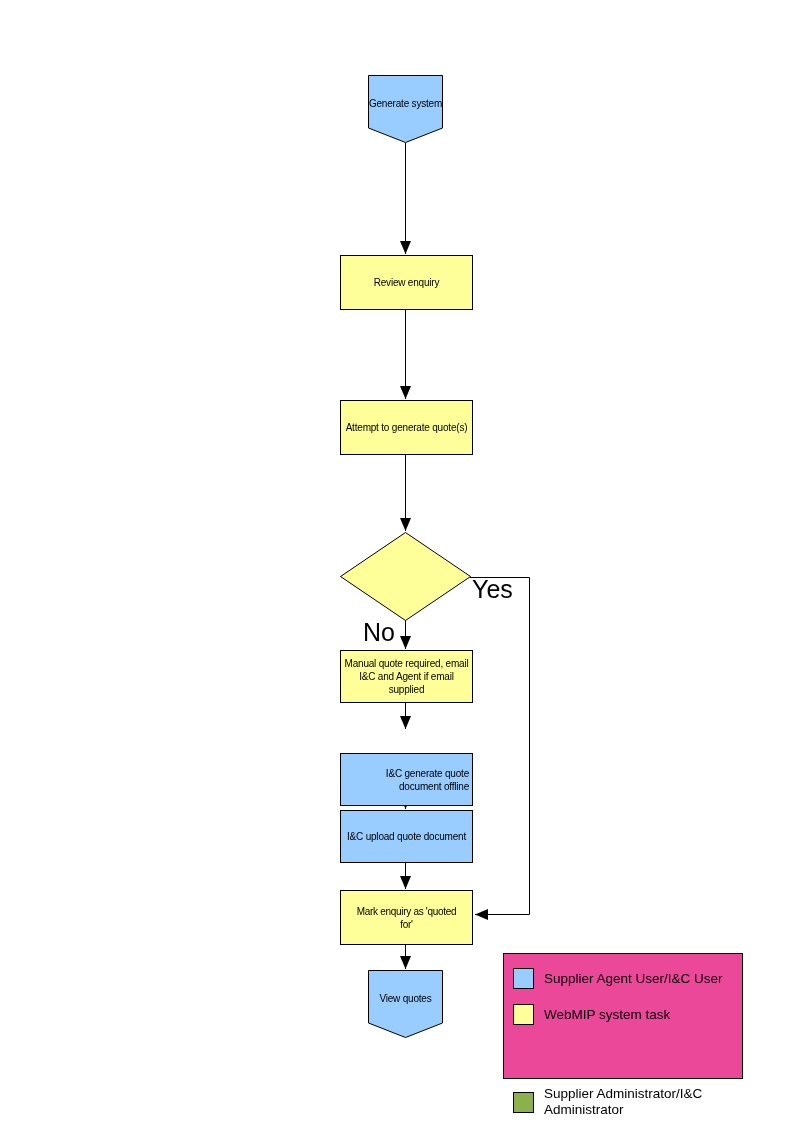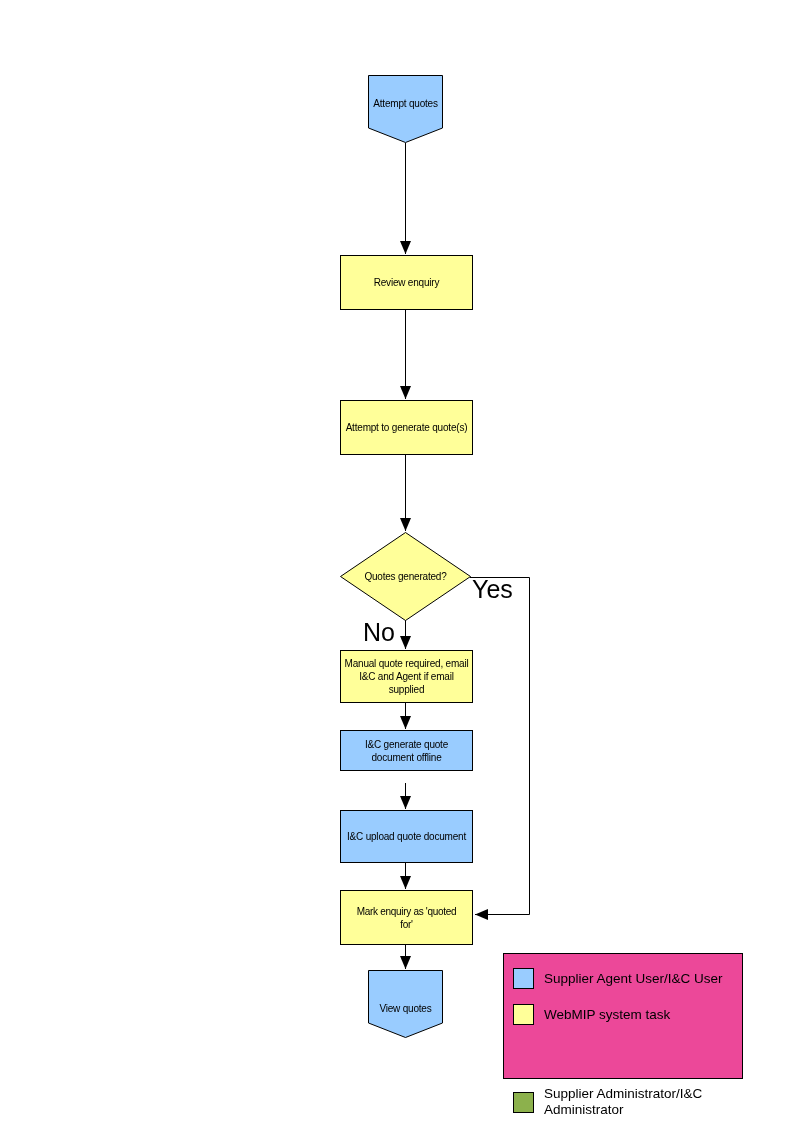--- a/index.html
+++ b/index.html
@@ -105,58 +105,57 @@
     <line x1="405.5" y1="703" x2="405.5" y2="729" stroke="#000" stroke-width="1" marker-end="url(#arrow)"></line>
     <line x1="405.5" y1="783" x2="405.5" y2="809" stroke="#000" stroke-width="1" marker-end="url(#arrow)"></line>
     <line x1="405.5" y1="863" x2="405.5" y2="889" stroke="#000" stroke-width="1" marker-end="url(#arrow)"></line>
     <line x1="405.5" y1="945" x2="405.5" y2="969" stroke="#000" stroke-width="1" marker-end="url(#arrow)"></line>
     <polyline points="470,577.5 529.5,577.5 529.5,914.5 475,914.5" fill="none" stroke="#000" stroke-width="1" marker-end="url(#arrow)"></polyline>
   </svg>
 
   <svg class="abs" style="left:368px; top:75px;" width="75" height="68">
     <polygon points="0.5,0.5 74.5,0.5 74.5,53 37.5,67.5 0.5,53" fill="#99CCFF" stroke="#000000" stroke-width="1"></polygon>
   </svg>
-  <div class="shape-label" style="left:368px; top:75px; width:75px; height:56px;">Attempt quotes</div>
+  <div class="shape-label" style="left:368px; top:75px; width:75px; height:56px;">Generate system</div>
 
   <div class="node-rect fill-yellow" style="left:340px; top:255px; width:133px; height:55px;">
     <span>Review enquiry</span>
   </div>
 
   <div class="node-rect fill-yellow" style="left:340px; top:400px; width:133px; height:55px;">
     <span>Attempt to generate quote(s)</span>
   </div>
 
   <svg class="abs" style="left:340px; top:532px;" width="131" height="89">
     <polygon points="65.5,0.5 130.5,44.5 65.5,88.5 0.5,44.5" fill="#FFFF99" stroke="#000000" stroke-width="1"></polygon>
   </svg>
-  <div class="shape-label" style="left:360px; top:532px; width:91px; height:89px;">Quotes generated?</div>
 
   <div class="branch-label" style="left:472px; top:576px;">Yes</div>
   <div class="branch-label" style="left:363px; top:619px;">No</div>
 
   <div class="node-rect fill-yellow" style="left:340px; top:650px; width:133px; height:53px;">
     <span>Manual quote required, email I&amp;C and Agent if email supplied</span>
   </div>
 
-  <div class="node-rect fill-blue" style="left:340px; top:730px; width:133px; height:41px;">
+  <div class="node-rect fill-blue" style="left:340px; top:753px; width:133px; height:53px;text-align:right;">
     <span>I&amp;C generate quote document offline</span>
   </div>
 
   <div class="node-rect fill-blue" style="left:340px; top:810px; width:133px; height:53px;">
     <span>I&amp;C upload quote document</span>
   </div>
 
   <div class="node-rect fill-yellow" style="left:340px; top:890px; width:133px; height:55px; padding:2px 11px; letter-spacing:-0.3px;">
     <span>Mark enquiry as 'quoted for'</span>
   </div>
 
   <svg class="abs" style="left:368px; top:970px;" width="75" height="68">
     <polygon points="0.5,0.5 74.5,0.5 74.5,53 37.5,67.5 0.5,53" fill="#99CCFF" stroke="#000000" stroke-width="1"></polygon>
   </svg>
-  <div class="shape-label" style="left:368px; top:970px; width:75px; height:56px;margin-top:10px;">View quotes</div>
+  <div class="shape-label" style="left:368px; top:970px; width:75px; height:56px;">View quotes</div>
 
   <div class="legend">
     <div class="legend-item li-1">
       <div class="legend-swatch fill-blue"></div>
       <div class="legend-label">Supplier Agent User/I&amp;C User</div>
     </div>
     <div class="legend-item li-2">
       <div class="legend-swatch fill-yellow"></div>
       <div class="legend-label">WebMIP system task</div>
     </div>

